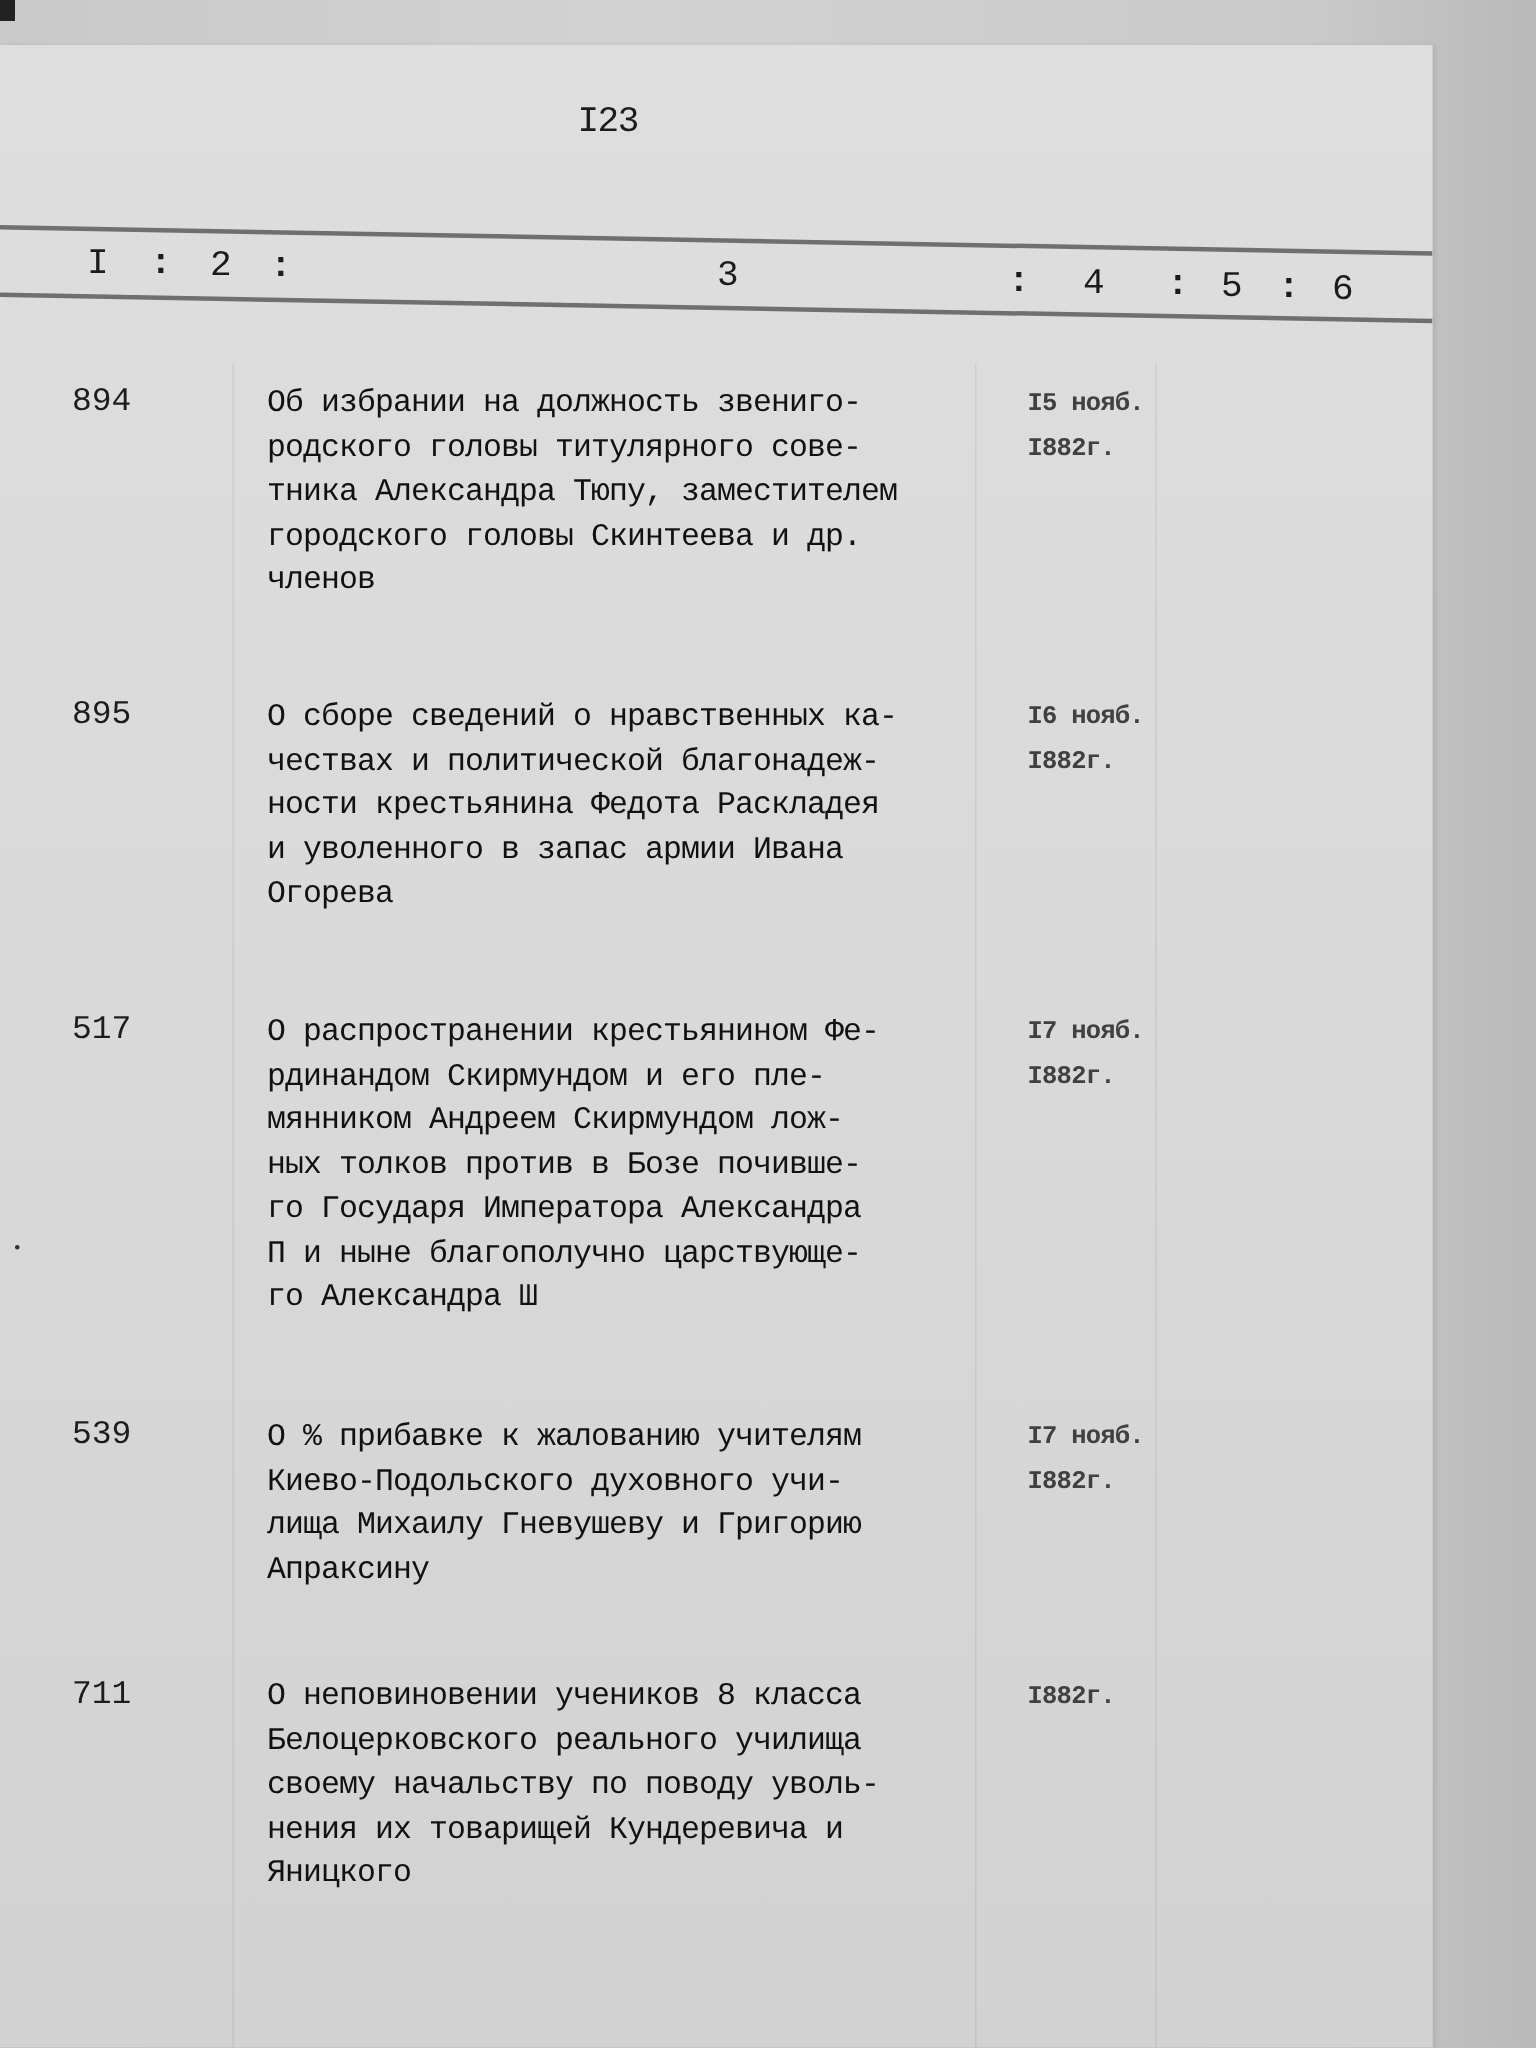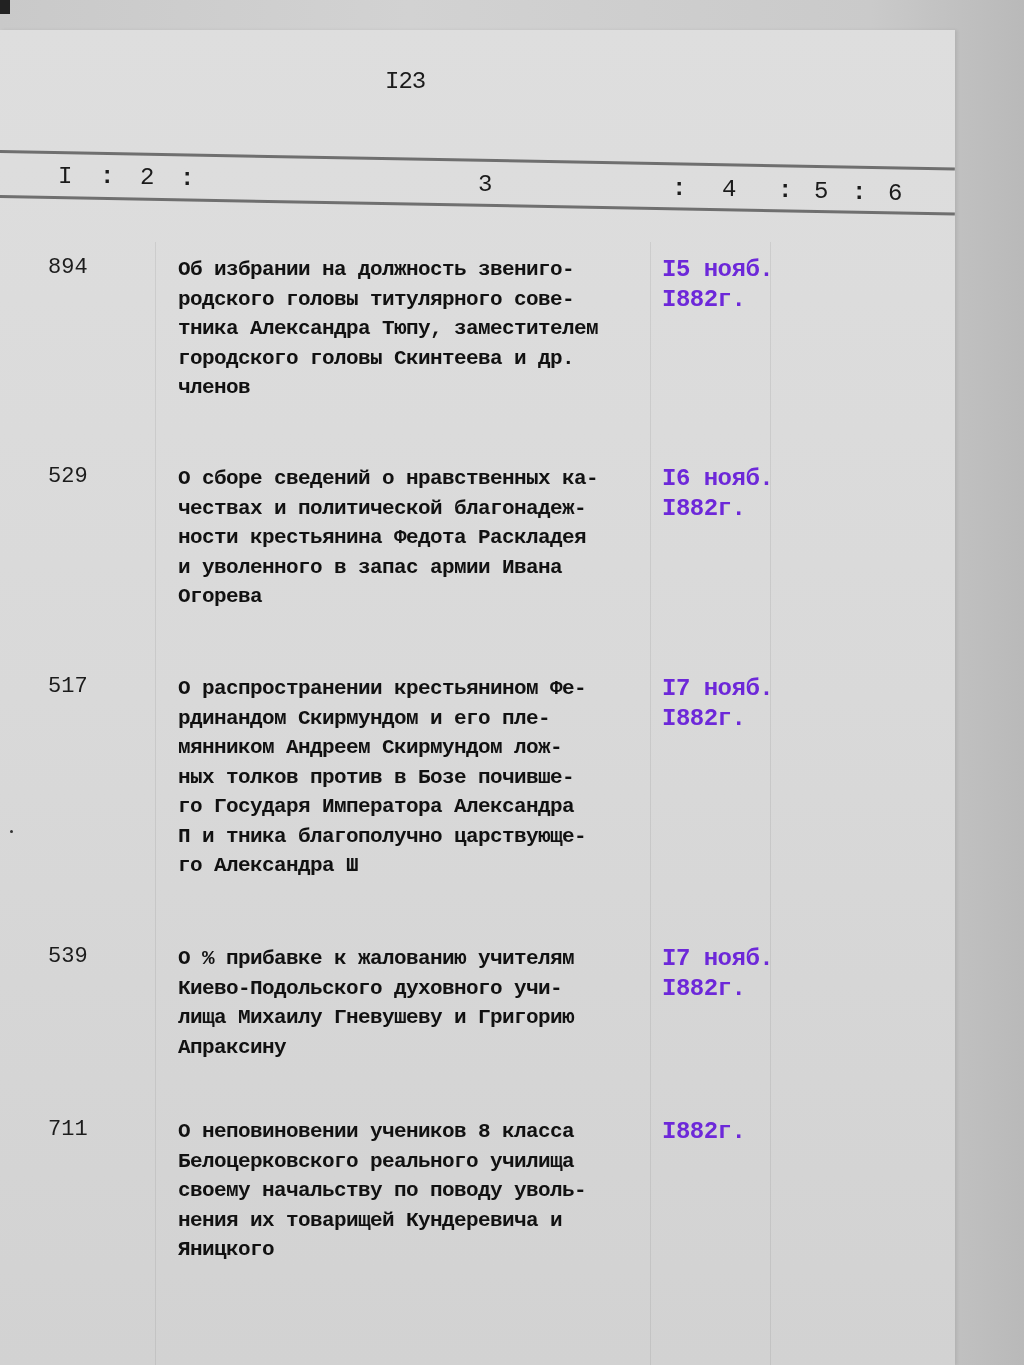--- a/index.html
+++ b/index.html
@@ -40,26 +40,26 @@
     .sep { font-weight: bold; }
     .faint-grid {
       position: absolute; top: 212px; bottom: 0; width: 1px; background: rgba(0,0,0,0.07);
     }
     .entry { position: absolute; left: 0; width: 955px; }
     .entry-num {
       position: absolute; left: 48px; top: 0; font-size: 22px; color: #1c1c1c;
     }
     .entry-title {
       position: absolute; left: 178px; top: 0; width: 480px;
-      font-size: 21px; line-height: 29.5px; color: #111; font-weight: bold;
+      font-size: 21px; line-height: 29.5px; color: #111; font-weight: normal;
       white-space: pre-line; letter-spacing: -0.6px;
     }
     .entry-date {
-      position: absolute; left: 662px; top: 0; font-size: 24px; line-height: 29.5px;
-      color: #6d28d9; font-weight: bold; white-space: pre-line; letter-spacing: -0.5px;
+      position: absolute; left: 685px; top: 0; font-size: 17px; line-height: 29.5px;
+      color: #404040; font-weight: bold; white-space: pre-line; letter-spacing: -0.5px;
     }
     .stray-dot { position: absolute; width: 3px; height: 3px; border-radius: 50%; background: #333; }
   </style>
 </head>
 <body>
 
 <div class="backdrop"></div>
 <div class="corner-mark"></div>
 
 <div class="page">
@@ -92,38 +92,38 @@
   <div class="entry-title">Об избрании на должность звениго-
 родского головы титулярного сове-
 тника Александра Тюпу, заместителем
 городского головы Скинтеева и др.
 членов</div>
   <div class="entry-date">I5 нояб.
 I882г.</div>
 </div>
 
 <div class="entry" style="top:464px">
-  <div class="entry-num">529</div>
+  <div class="entry-num">895</div>
   <div class="entry-title">О сборе сведений о нравственных ка-
 чествах и политической благонадеж-
 ности крестьянина Федота Раскладея
 и уволенного в запас армии Ивана
 Огорева</div>
   <div class="entry-date">I6 нояб.
 I882г.</div>
 </div>
 
 <div class="entry" style="top:674px">
   <div class="entry-num">517</div>
   <div class="entry-title">О распространении крестьянином Фе-
 рдинандом Скирмундом и его пле-
 мянником Андреем Скирмундом лож-
 ных толков против в Бозе почивше-
 го Государя Императора Александра
-П и тника благополучно царствующе-
+П и ныне благополучно царствующе-
 го Александра Ш</div>
   <div class="entry-date">I7 нояб.
 I882г.</div>
 </div>
 
 <div class="entry" style="top:944px">
   <div class="entry-num">539</div>
   <div class="entry-title">О % прибавке к жалованию учителям
 Киево-Подольского духовного учи-
 лища Михаилу Гневушеву и Григорию

